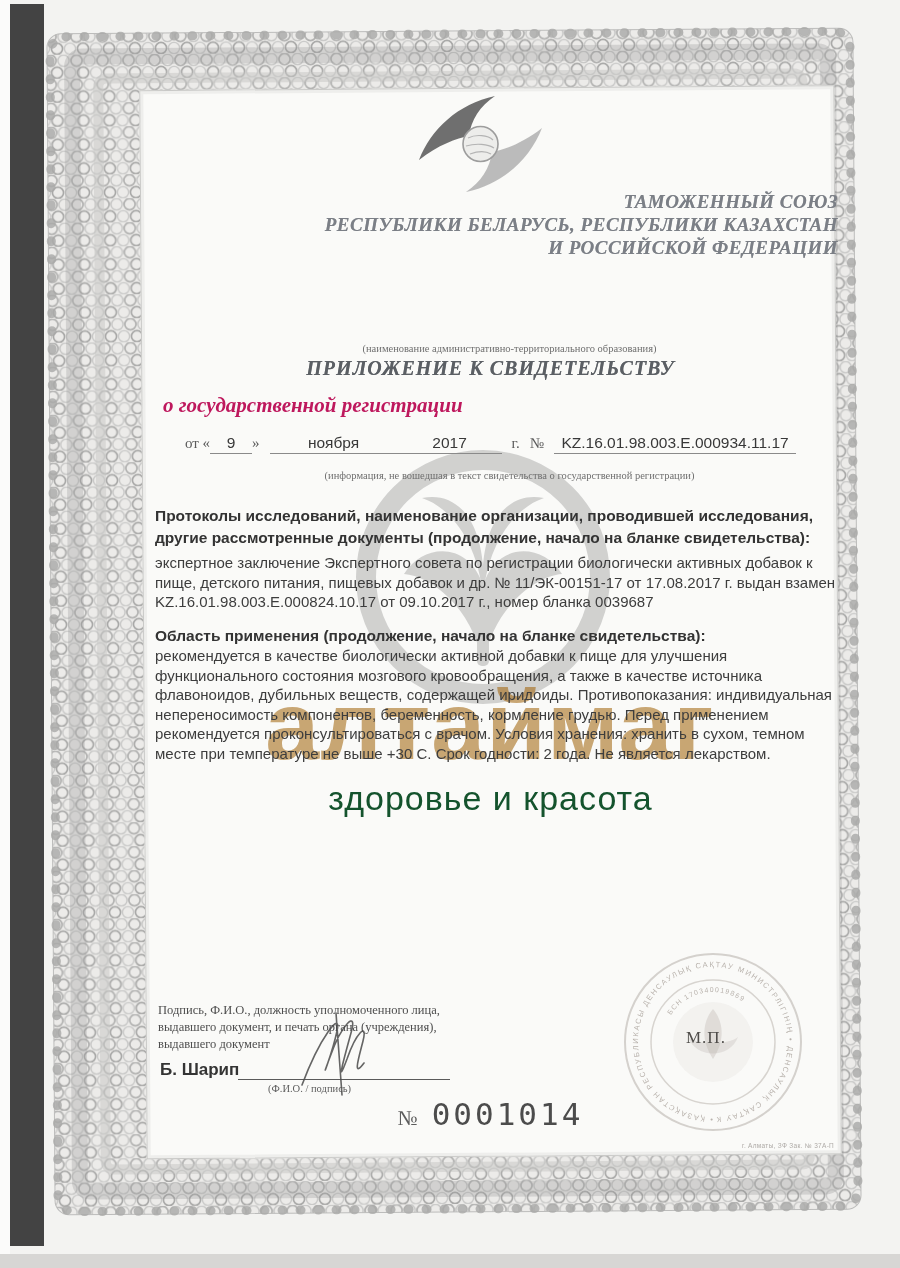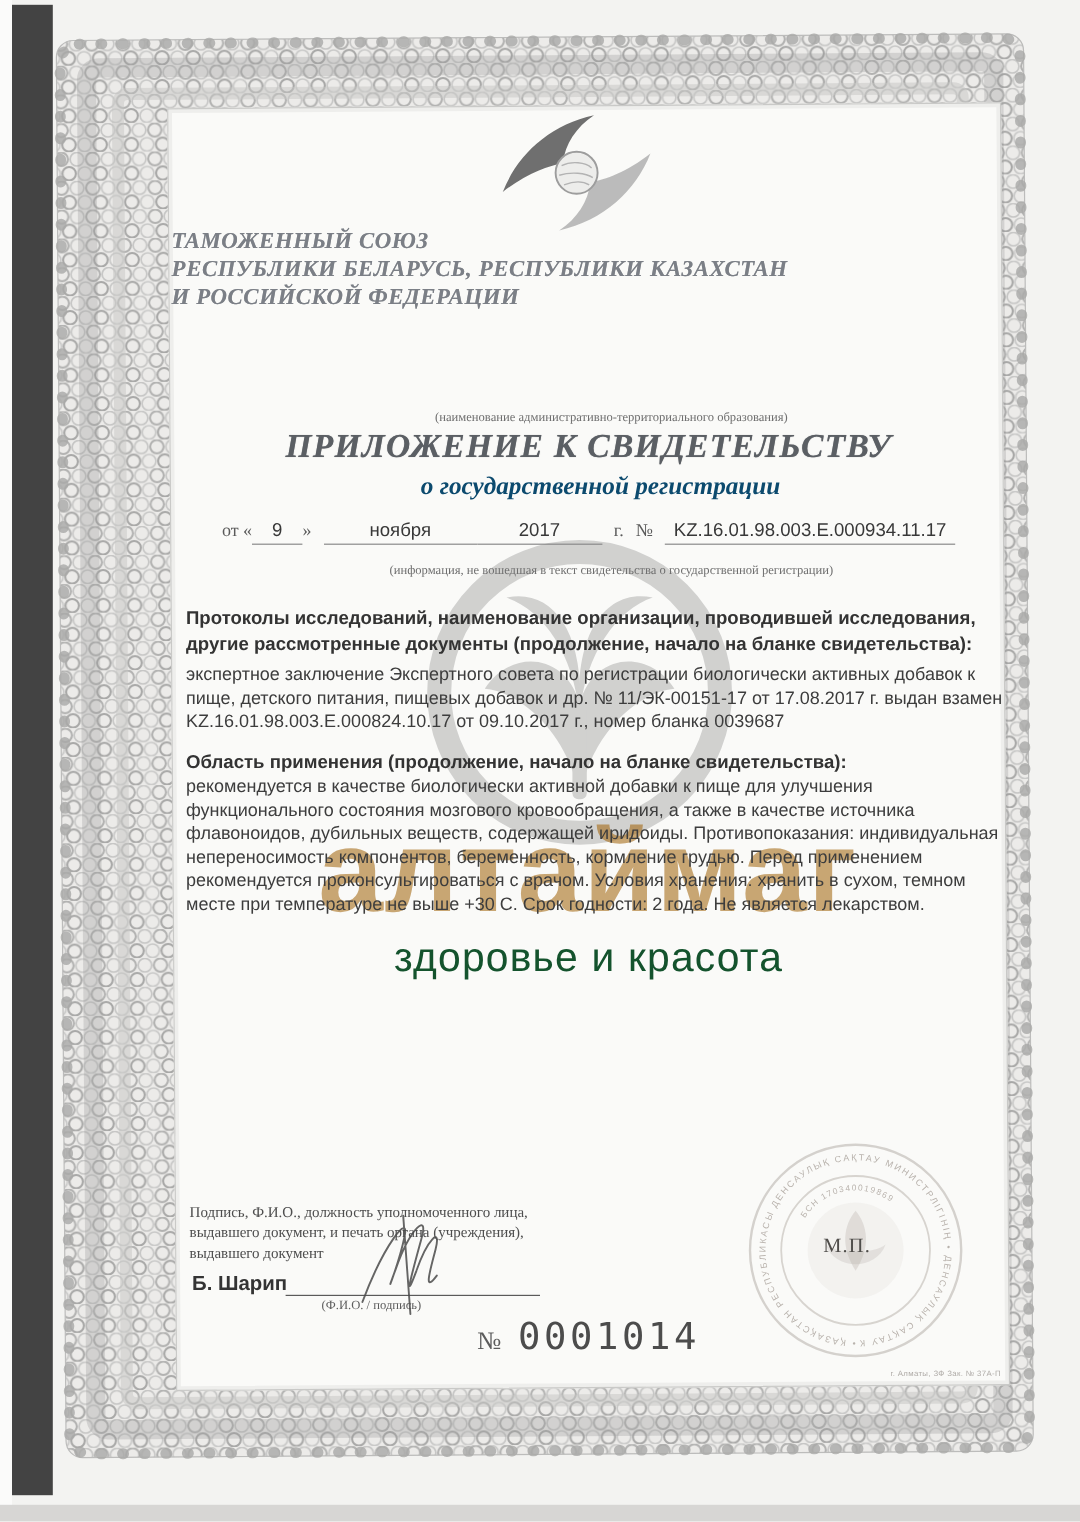--- a/index.html
+++ b/index.html
@@ -21,36 +21,36 @@
     position:absolute; left:95px; top:60px; width:695px; height:1069px;
     background:#fafaf8; border:1px solid #c9c9c7;
     box-shadow:0 0 0 3px #eeeeec inset;
   }
 
   .content { position:absolute; left:0; top:0; width:900px; height:1268px; }
   .abs { position:absolute; }
 
   
   .emblem { left:398px; top:94px; width:165px; height:100px; }
-  .union-block { left:143px; top:190px; width:695px; text-align:left;
+  .union-block { left:143px; top:190px; width:695px; text-align:right;
     font-family:"Liberation Serif", serif; font-style:italic; font-weight:bold;
     color:#7b7f86; font-size:19px; line-height:23px; letter-spacing:.5px;
     text-shadow:0 0 .5px rgba(110,115,122,.6); }
   .authority-block { left:138px; top:264px; width:705px; text-align:center;
     color:#434343; font-size:15px; line-height:21px; }
   .small-caption { left:143px; width:695px; text-align:center;
     font-family:"Liberation Serif", serif; font-size:10.5px; color:#6f6f6f;margin-left:19px; }
   .cap1 { top:343px; }
   .title-main { left:143px; top:357px; width:695px; text-align:center;
     font-family:"Liberation Serif", serif; font-style:italic; font-weight:bold;
-    font-size:28px; color:#5b5f64; letter-spacing:1px;
+    font-size:20px; color:#5b5f64; letter-spacing:1px;
     text-shadow:0 0 .6px rgba(80,84,90,.7); }
-  .title-sub { left:143px; top:393px; width:695px; text-align:center;
+  .title-sub { left:143px; top:393px; width:695px; text-align:left;
     font-family:"Liberation Serif", serif; font-style:italic; font-weight:bold;
-    font-size:21px; color:#0c4a6e;padding-left:20px; }
+    font-size:21px; color:#be185d;padding-left:20px; }
 
   
   .date-line { left:143px; top:434px; width:695px; display:flex; justify-content:center;
     align-items:baseline; color:#4a4a4a; }
   .date-line .lbl { font-family:"Liberation Serif", serif; font-size:15px; color:#5a5a5a; }
   .date-line .fill { border-bottom:1px solid #8a8a8a; text-align:center;
     font-size:15.5px; color:#383838; padding:0 4px 1px 4px; }
   .w-day { min-width:42px; } .w-month { min-width:128px; } .w-year { min-width:104px; }
   .w-num { min-width:242px; }
   .gap { display:inline-block; width:10px; }

